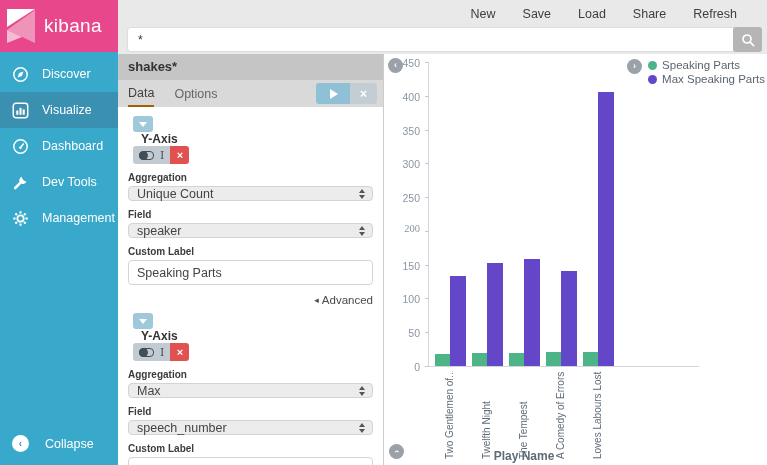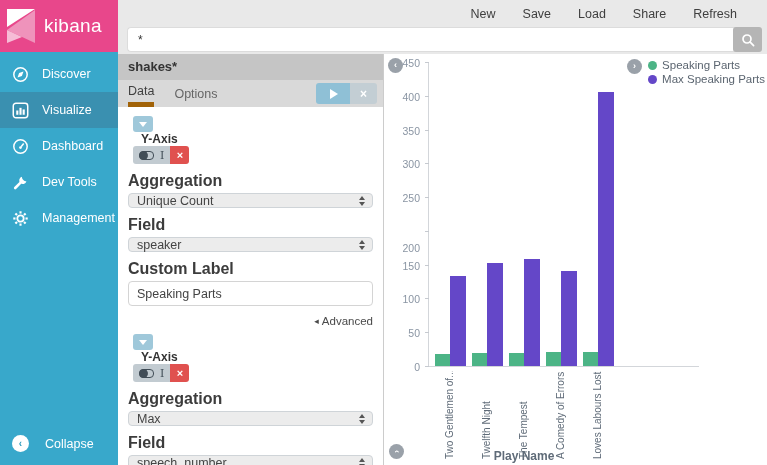--- a/index.html
+++ b/index.html
@@ -38,21 +38,21 @@
 
   
   .content{position:absolute;top:54px;left:0;right:0;bottom:0;display:flex;}
   .config{width:266px;flex:none;border-right:1px solid #ccc;display:flex;flex-direction:column;
           background:#fff;box-sizing:border-box;}
   .panel-header{height:26px;background:#c5c5c5;font-size:13px;font-weight:bold;color:#333;
                 line-height:26px;padding-left:10px;flex:none;}
   .tabs{height:27px;background:#d9d9d9;display:flex;align-items:stretch;padding-left:10px;
         position:relative;flex:none;}
   .tab{font-size:12.5px;color:#666;margin-right:20px;display:flex;align-items:center;cursor:pointer;}
-  .tab.active{color:#3f3f3f;border-bottom:5px solid #a16207;font-weight:normal;}
+  .tab.active{color:#3f3f3f;border-bottom:2px solid #a16207;font-weight:normal;}
   .tab-actions{position:absolute;right:6px;top:3px;display:flex;}
   .apply-btn{width:34px;height:21px;background:#8fc0d6;border-radius:3px 0 0 3px;
              display:flex;align-items:center;justify-content:center;}
   .play-tri{width:0;height:0;border-left:8px solid #fff;border-top:5px solid transparent;
             border-bottom:5px solid transparent;margin-left:2px;}
   .discard-btn{width:27px;height:21px;background:#c3ced4;border-radius:0 3px 3px 0;color:#fff;
                font-size:12px;font-weight:bold;display:flex;align-items:center;justify-content:center;}
   .panel-body{flex:1;padding:7px 10px 0;overflow:hidden;}
   .metrics-heading{font-size:13px;font-weight:bold;color:#333;margin:0 0 6px;}
   .agg-section + .agg-section{margin-top:7px;}
@@ -65,21 +65,21 @@
   .agg-controls{display:flex;align-items:center;}
   .ctl-gray{display:flex;align-items:center;gap:6px;background:#c2cbd1;
             border-radius:3px 0 0 3px;height:18px;padding:0 6px;}
   .toggle-icon{width:13px;height:7px;border:1px solid #414d57;border-radius:4px;
                position:relative;display:inline-block;cursor:pointer;}
   .toggle-icon::before{content:"";position:absolute;left:-1px;top:-1px;width:7px;height:7px;
                background:#414d57;border:1px solid #414d57;border-radius:50%;}
   .ibeam{font-family:"DejaVu Serif",serif;font-size:11px;color:#414d57;line-height:1;cursor:pointer;}
   .remove-btn{width:19px;height:18px;background:#e0514f;border-radius:0 3px 3px 0;color:#fff;
               font-size:11px;font-weight:bold;display:flex;align-items:center;justify-content:center;}
-  .field-label{font-size:16px;font-weight:bold;color:#3c3c3c;margin:8px 0 3px;}
+  .field-label{font-size:10px;font-weight:bold;color:#3c3c3c;margin:8px 0 3px;}
   .kselect{position:relative;height:15px;background:#ececec;border:1px solid #cfd4d8;
            border-radius:4px;display:flex;align-items:center;padding:0 20px 0 8px;
            font-size:12.5px;color:#444;box-sizing:border-box;cursor:pointer;}
   .sel-carets{position:absolute;right:7px;top:50%;transform:translateY(-50%);
               display:flex;flex-direction:column;gap:2px;}
   .sc-up{width:0;height:0;border-bottom:4px solid #555;border-left:3.5px solid transparent;
          border-right:3.5px solid transparent;}
   .sc-down{width:0;height:0;border-top:4px solid #555;border-left:3.5px solid transparent;
            border-right:3.5px solid transparent;}
   .kinput{width:100%;height:25px;background:#fff;border:1px solid #d4d4d4;border-radius:4px;
@@ -355,21 +355,21 @@
     <div class="ytick-label" style="top: 3px;">450</div>
         <div class="ytick-mark" style="top: 8px;"></div>
         <div class="ytick-label" style="top: 36.7778px;">400</div>
         <div class="ytick-mark" style="top: 41.7778px;"></div>
         <div class="ytick-label" style="top: 70.5556px;">350</div>
         <div class="ytick-mark" style="top: 75.5556px;"></div>
         <div class="ytick-label" style="top: 104.333px;">300</div>
         <div class="ytick-mark" style="top: 109.333px;"></div>
         <div class="ytick-label" style="top: 138.111px;">250</div>
         <div class="ytick-mark" style="top: 143.111px;"></div>
-        <div class="ytick-label" style="top: 188px;">200</div>
+        <div class="ytick-label" style="top: 169px; font-family: Liberation Serif, serif;">200</div>
         <div class="ytick-mark" style="top: 176.889px;"></div>
         <div class="ytick-label" style="top: 205.667px;">150</div>
         <div class="ytick-mark" style="top: 210.667px;"></div>
         <div class="ytick-label" style="top: 239.444px;">100</div>
         <div class="ytick-mark" style="top: 244.444px;"></div>
         <div class="ytick-label" style="top: 273.222px;">50</div>
         <div class="ytick-mark" style="top: 278.222px;"></div>
         <div class="ytick-label" style="top: 307px;">0</div>
         <div class="ytick-mark" style="top: 312px;"></div>
       </div>

